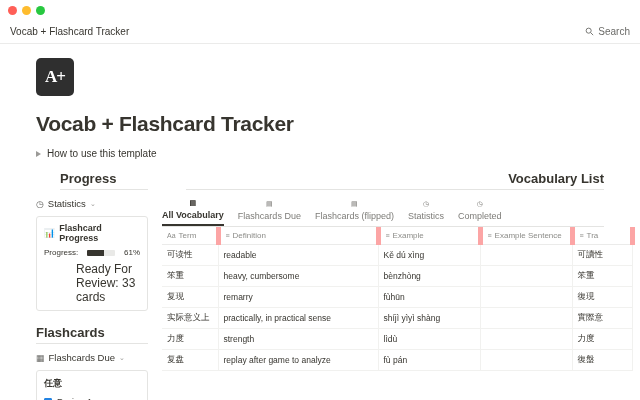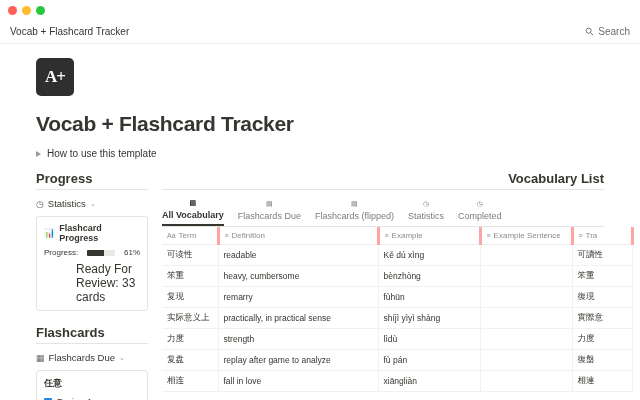--- a/index.html
+++ b/index.html
@@ -66,20 +66,21 @@
 
   
   .cols { display: flex; gap: 14px; margin-top: 12px; }
   .col-left { width: 112px; flex: none; }
   .col-right { flex: 1; min-width: 0; }
 
   .section-head {
     font-size: 13px; font-weight: bold; color: #37352f;
     padding-bottom: 3px; border-bottom: 1px solid #e4e4e2;
     margin-bottom: 5px;
+    margin-left: 24px;
   }
   .section-head.right { font-size: 13px; text-align: right; }
 
   .db-line {
     display: flex; align-items: center; gap: 4px;
     font-size: 9.5px; color: #37352f; padding: 3px 0;
   }
   .db-line .chev { color: #9b9a97; font-size: 7px; }
   .mini-ico { font-size: 9px; color: #6b6b68; }
 
@@ -131,21 +132,21 @@
     font-size: 9px; color: #7d7c78; padding: 4px 0 4px 0;
     display: flex; align-items: center; gap: 3px; white-space: nowrap; flex-direction: column;
   }
   .tab.active { color: #37352f; font-weight: bold; border-bottom: 2px solid #37352f; }
 
   
   table.vocab { width: 100%; border-collapse: collapse; table-layout: fixed; }
   table.vocab th {
     font-size: 8px; font-weight: normal; color: #8c8c88;
     text-align: left; padding: 4px 5px;
-    border-bottom: 1px solid #ebebea; border-right: 3px solid #fca5a5;
+    border-bottom: 1px solid #ebebea; border-right: 5px solid #fca5a5;
     white-space: nowrap; overflow: hidden;
   }
   table.vocab th .hi { display:flex; align-items:center; gap:3px; }
   table.vocab td {
     font-size: 8.5px; color: #37352f; padding: 4px 5px;
     border-bottom: 1px solid #f1f1ef; border-right: 1px solid #f1f1ef;
     white-space: nowrap; overflow: hidden; text-overflow: clip; margin-top: 24px;
   }
   .c-term { width: 56px; }
   .c-def  { width: 160px; }
@@ -350,27 +351,20 @@
                 <td></td>
                 <td>力度</td>
               </tr>
               <tr>
                 <td>复盘</td>
                 <td>replay after game to analyze</td>
                 <td>fù pán</td>
                 <td></td>
                 <td>復盤</td>
               </tr>
-              <tr>
-                <td>相连</td>
-                <td>fall in love</td>
-                <td>xiāngliàn</td>
-                <td></td>
-                <td>相連</td>
-              </tr>
             </tbody>
         </table>
       </div>
     </div>
 
     <div class="count-row">COUNT 66</div>
   </div>
 </div>
 
 </body></html>

